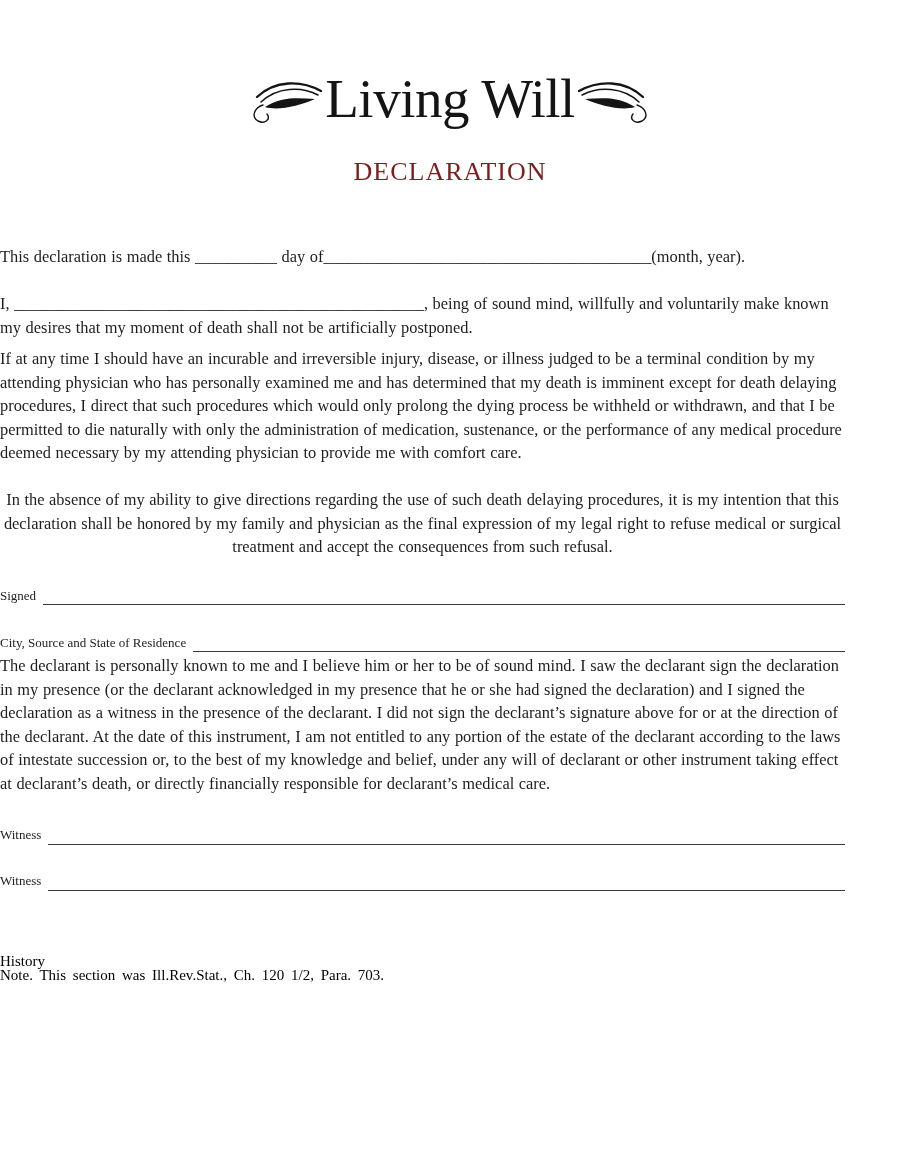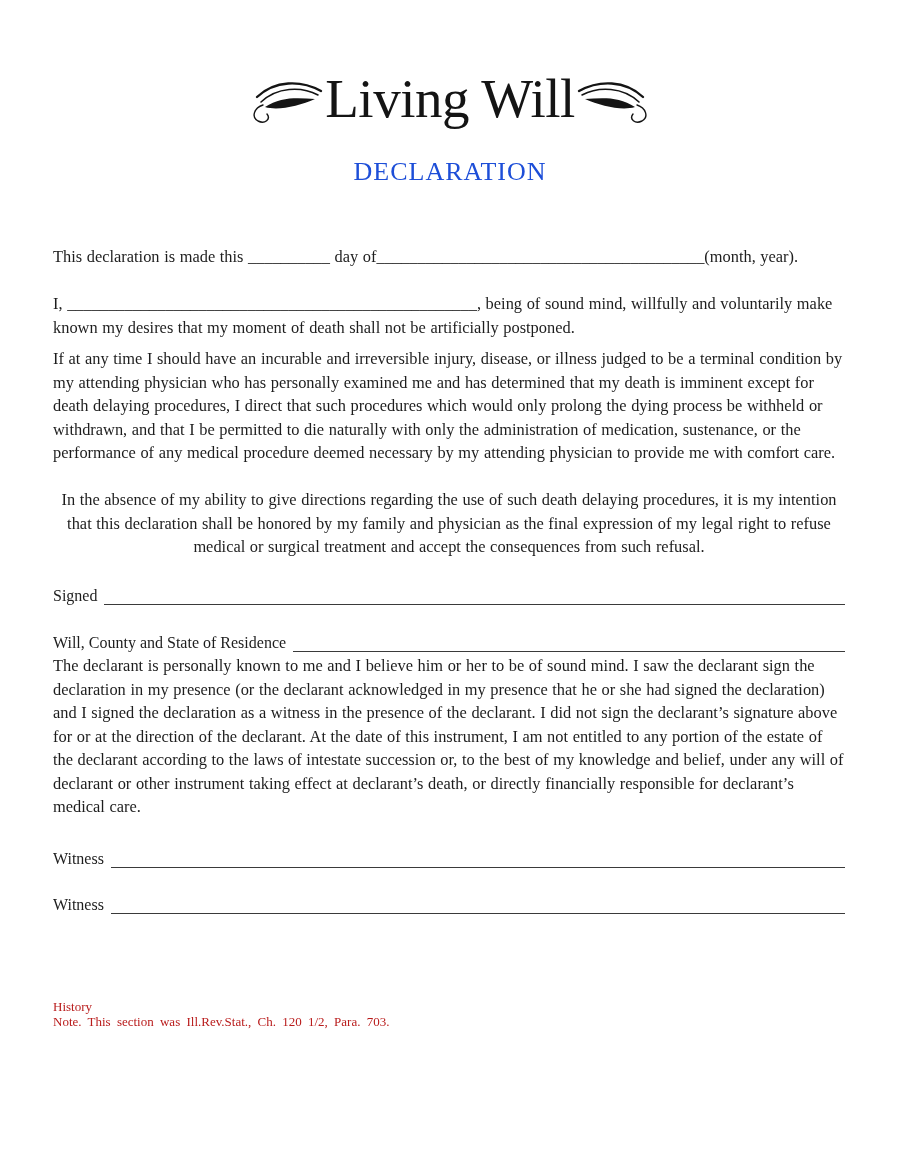--- a/index.html
+++ b/index.html
@@ -7,21 +7,20 @@
   .page {
     position: relative;
     width: 900px;
     height: 1165px;
     background: #ffffff;
     font-family: "Liberation Serif", serif;
     color: #1d1d1d;
     overflow: hidden;
   }
   .content {
-    padding-left: 53px;
     padding-right: 55px;
   }
   
   .title-row {
     margin-top: 68px;
     display: flex;
     align-items: center;
     justify-content: center;
     height: 62px;
   }
@@ -35,61 +34,61 @@
     white-space: nowrap;
   }
   .flourish { width: 72px; height: 48px; flex: 0 0 auto; }
   .flourish.right { transform: scaleX(-1); }
   .doc-subtitle {
     margin-top: 26px;
     text-align: center;
     font-size: 26px;
     letter-spacing: 1px;
     line-height: 32px;
-    color: #1d4ed8;
+    color: #7f1d1d;
   }
   
   .body-text {
     font-size: 16.4px;
     line-height: 23.5px;
     margin: 0;
     word-spacing: 0.5px;
     color: #1d1d1d;
   }
   .p-date      { margin-top: 57px; }
   .p-declarant { margin-top: 23.5px; }
   .p-terminal  { margin-top: 8px; }
   .p-intention { margin-top: 23.5px; text-align: center; }
   .p-witness   { }
   
   .sig-row {
     display: flex;
     align-items: flex-end;
-    font-size: 16px;
+    font-size: 13px;
     line-height: 23.5px;
   }
   .sig-row .sig-label { flex: 0 0 auto; }
   .sig-row .blank-line {
     flex: 1 1 auto;
     border-bottom: 1.5px solid #3a3a3a;
     margin-left: 7px;
     margin-bottom: 2px;
     height: 18px;
   }
   .sig-signed  { margin-top: 25px; }
   .sig-city    { margin-top: 23.5px; }
   .sig-w1      { margin-top: 28px; }
   .sig-w2      { margin-top: 22.5px; }
   
   .footer {
-    margin-top: 84px;
-    font-size: 13px;
+    margin-top: 61px;
+    font-size: 15px;
     line-height: 14.8px;
     word-spacing: 3px;
-    color: #b91c1c;
+    color: #000000;
   }
 </style>
 </head>
 <body>
 
 <div class="page">
 
   <div class="title-row">
     <svg class="flourish left" viewBox="0 0 72 48" aria-hidden="true">
       <path d="M6 22 C 24 5, 50 5, 70 16" fill="none" stroke="#141414" stroke-width="2.4" stroke-linecap="round"></path>
@@ -116,21 +115,21 @@
     <p class="body-text p-terminal">If at any time I should have an incurable and irreversible injury, disease, or illness judged to be a terminal condition by my attending physician who has personally examined me and has determined that my death is imminent except for death delaying procedures, I direct that such procedures which would only prolong the dying process be withheld or withdrawn, and that I be permitted to die naturally with only the administration of medication, sustenance, or the performance of any medical procedure deemed necessary by my attending physician to provide me with comfort care.</p>
 
     <p class="body-text p-intention">In the absence of my ability to give directions regarding the use of such death delaying procedures, it is my intention that this declaration shall be honored by my family and physician as the final expression of my legal right to refuse medical or surgical treatment and accept the consequences from such refusal.</p>
 
     <div class="sig-row sig-signed">
       <span class="sig-label">Signed</span>
       <span class="blank-line"></span>
     </div>
 
     <div class="sig-row sig-city">
-      <span class="sig-label">Will, County and State of Residence</span>
+      <span class="sig-label">City, Source and State of Residence</span>
       <span class="blank-line"></span>
     </div>
 
     <p class="body-text p-witness">The declarant is personally known to me and I believe him or her to be of sound mind. I saw the declarant sign the declaration in my presence (or the declarant acknowledged in my presence that he or she had signed the declaration) and I signed the declaration as a witness in the presence of the declarant. I did not sign the declarant’s signature above for or at the direction of the declarant. At the date of this instrument, I am not entitled to any portion of the estate of the declarant according to the laws of intestate succession or, to the best of my knowledge and belief, under any will of declarant or other instrument taking effect at declarant’s death, or directly financially responsible for declarant’s medical care.</p>
 
     <div class="sig-row sig-w1">
       <span class="sig-label">Witness</span>
       <span class="blank-line"></span>
     </div>
 

